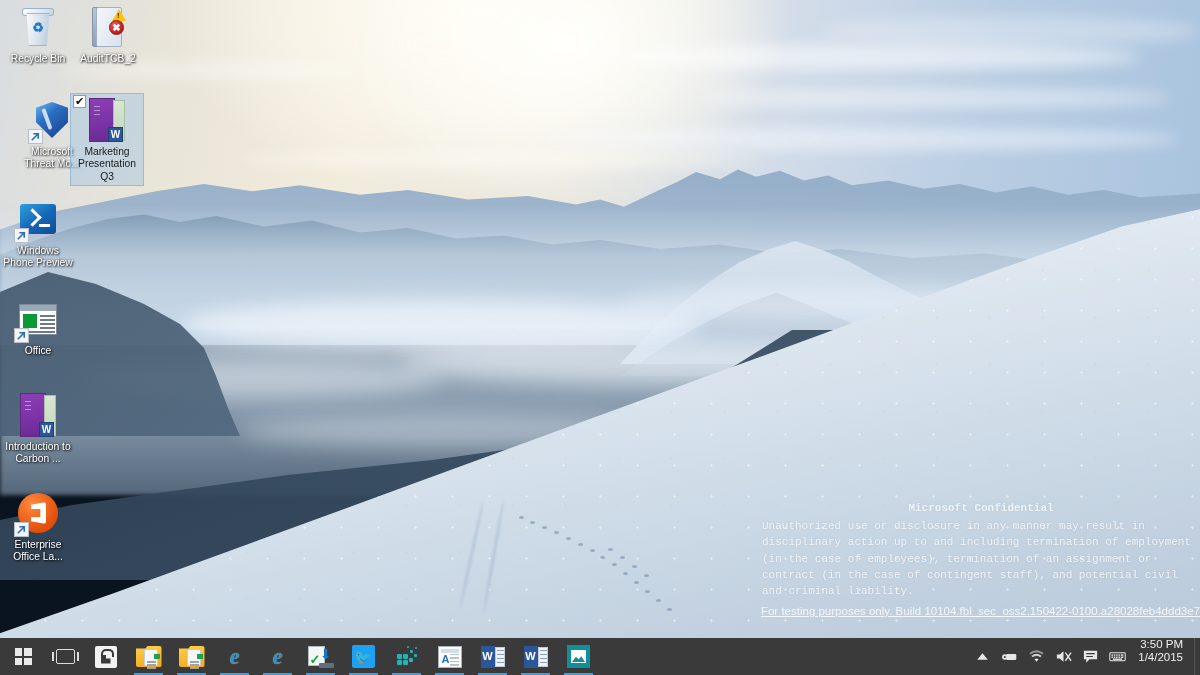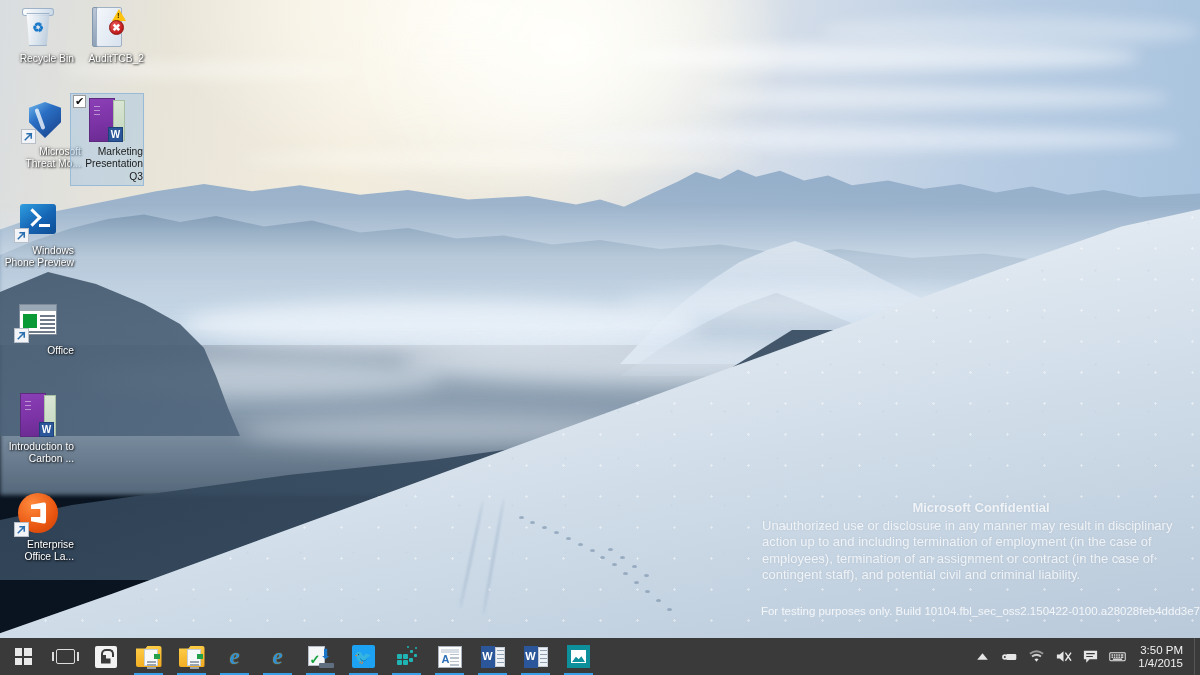--- a/index.html
+++ b/index.html
@@ -113,45 +113,46 @@
   }
   .skitrack {
     position:absolute; background:rgba(150,172,196,.42);
     border-radius:50%; filter:blur(1.2px);
   }
 
   
   #confidential {
     position:absolute; left:762px; top:500px; width:438px;
     color:rgba(255,255,255,.78);
-    font-size:13px; line-height:16.2px;
+    font-size:11px; line-height:16.2px;
     text-shadow:0 0 2px rgba(120,140,160,.25);
+    font-family:Liberation Mono, monospace;
   }
   #confidential .ct { text-align:center; font-weight:bold; margin-bottom:2px; }
   #buildwm {
     position:absolute; left:700px; top:604px; width:500px;
     text-align:right; color:rgba(255,255,255,.82);
     font-size:11.5px; line-height:15.5px;
   }
-  #buildwm .l2 { white-space:nowrap; }
+  #buildwm .l2 { white-space:nowrap;text-decoration:underline; }
 
   
   #icons { position:absolute; left:0; top:0; }
   .dicon {
     position:absolute; width:72px;
     display:flex; flex-direction:column; align-items:center;
     cursor:default;
   }
   .dicon .glyph {
     width:46px; height:46px; position:relative;
     display:flex; align-items:center; justify-content:center;
     margin-bottom:3px;
   }
   .dicon .lbl {
-    font-size:10.3px; line-height:12.3px; color:#fff; text-align:right;
+    font-size:10.3px; line-height:12.3px; color:#fff; text-align:center;
     text-shadow:1px 1px 2px rgba(0,0,0,.85), 0 0 3px rgba(0,0,0,.6);
     width:72px; word-wrap:break-word;
   }
   .dicon.selected { background:rgba(160,196,226,.45); outline:1px solid rgba(140,180,215,.85); }
   .dicon.selected .lbl { text-shadow:none; color:#1a1a1a; }
   .checkbox {
     position:absolute; left:2px; top:1px; width:13px; height:13px;
     background:#fff; border:1px solid #9a9a9a; z-index:5;
     display:flex; align-items:center; justify-content:center;
     font-size:11px; color:#111; line-height:1;
@@ -359,21 +360,21 @@
   }
 
   #tray { margin-left:auto; display:flex; align-items:center; }
   .tray-item {
     width:27px; height:37px; display:flex; align-items:center; justify-content:center;
     cursor:pointer; color:#e6e6e6;
   }
   .tray-item svg { width:17px; height:17px; fill:#e6e6e6; }
   #clock {
     padding:0 11px 0 7px; text-align:right; line-height:13px; font-size:11.5px; color:#f0f0f0;
-    display:flex; flex-direction:column; justify-content:center; cursor:pointer; height:37px;
+    display:flex; flex-direction:column; cursor:pointer; height:37px;
   }
   #show-desktop { width:6px; height:37px; border-left:1px solid #555; cursor:pointer; }
 </style>
 </head>
 <body>
 
 <div id="wallpaper">
   <div class="sky"></div>
   <div class="sunglow"></div>
 
@@ -455,21 +456,21 @@
       <div class="doc-note">
         <div class="spine"></div>
           <div class="pg"></div>
         <div class="badge-warn"></div>
         <div class="badge-err">✖</div>
       </div>
     </div>
     <div class="lbl">AuditTCB_2</div>
   </div>
 
-  <div class="dicon" style="left:9px;top:97px;">
+  <div class="dicon" style="left:16px;top:97px;">
     <div class="glyph">
       <div class="shield"></div>
       <div class="shortcut-arrow">
         <svg viewBox="0 0 12 12">
             <path d="M2.5 9.5 L9 3 M4.5 3 H9 V7.5" stroke="#2b6fb0" stroke-width="1.7" fill="none" stroke-linecap="square"></path>
           </svg>
       </div>
     </div>
     <div class="lbl">Microsoft Threat Mo...</div>
   </div>

